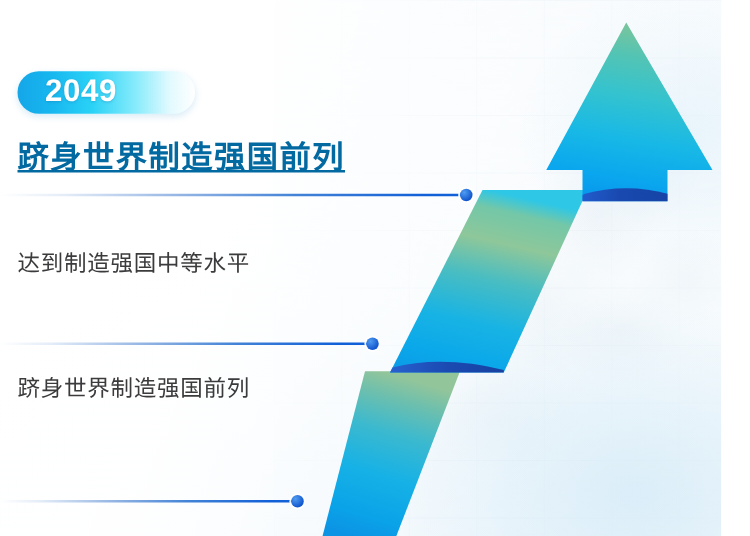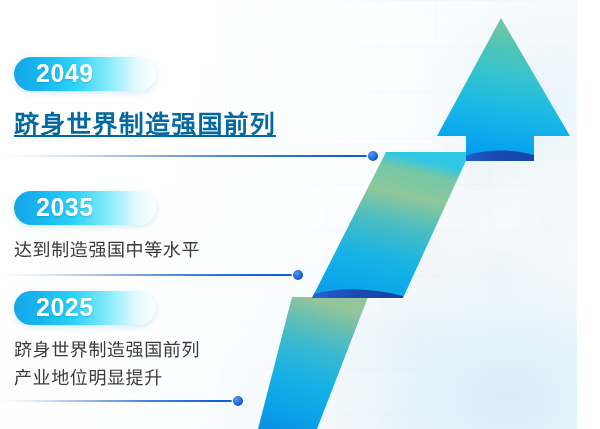--- a/index.html
+++ b/index.html
@@ -240,35 +240,28 @@
       <span class="pill-year">2049</span>
     </div>
     <div class="headline">跻身世界制造强国前列</div>
   </div>
   <div class="connector" style="top:151px; width:378px;">
     <div class="rule"></div>
     <div class="node"></div>
   </div>
 
   <div class="block" style="top:191px;">
-    <div class="pill">
-      <span class="pill-year">2035</span>
-    </div>
     <div class="subline">达到制造强国中等水平</div>
   </div>
   <div class="connector" style="top:270px; width:303px;">
     <div class="rule"></div>
     <div class="node"></div>
   </div>
 
   <div class="block" style="top:291px;">
-    <div class="pill">
-      <span class="pill-year">2025</span>
-    </div>
     <div class="subline">跻身世界制造强国前列</div>
-    <div class="subline" style="margin-top:2px;">产业地位明显提升</div>
   </div>
   <div class="connector" style="top:396px; width:243px;">
     <div class="rule"></div>
     <div class="node"></div>
   </div>
 
 </div>
 
 </body></html>

